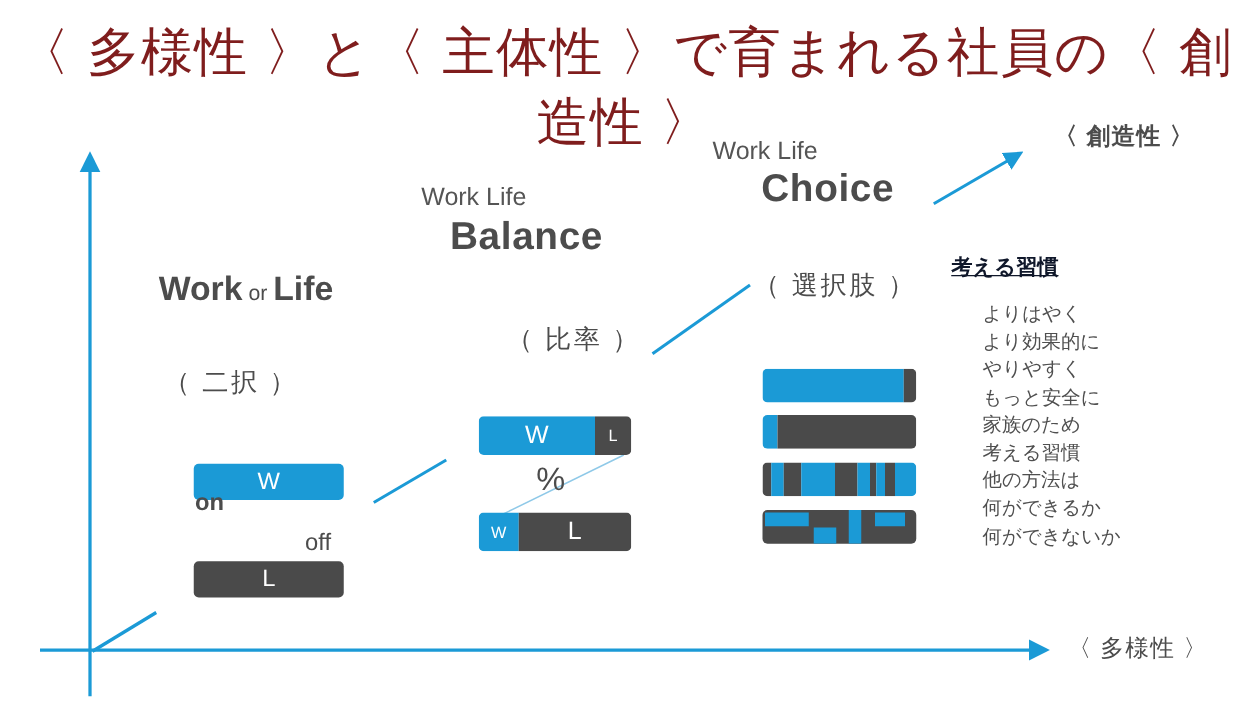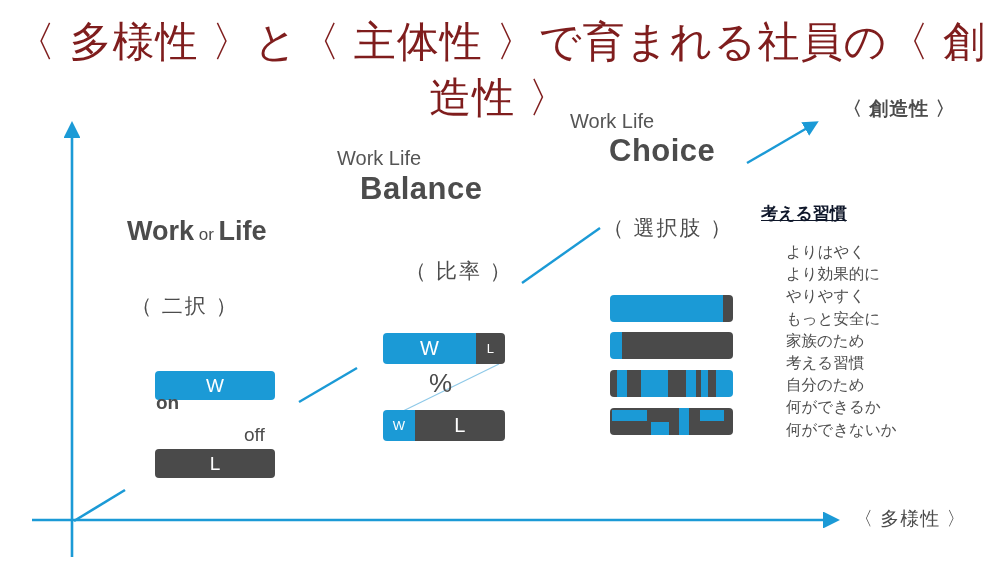--- a/index.html
+++ b/index.html
@@ -143,19 +143,19 @@
       </div>
 
     <div class="abs habits-header" style="left:761px;top:202px;">考える習慣</div>
     <ul class="abs habits" style="left:770px;top:225px;">
         <li>よりはやく</li>
         <li>より効果的に</li>
         <li>やりやすく</li>
         <li>もっと安全に</li>
         <li>家族のため</li>
         <li>考える習慣</li>
-        <li>自分のため</li>
+        <li>他の方法は</li>
         <li>何ができるか</li>
         <li>何ができないか</li>
       </ul>
 
   </div>
 </div>
 
 </body></html>

